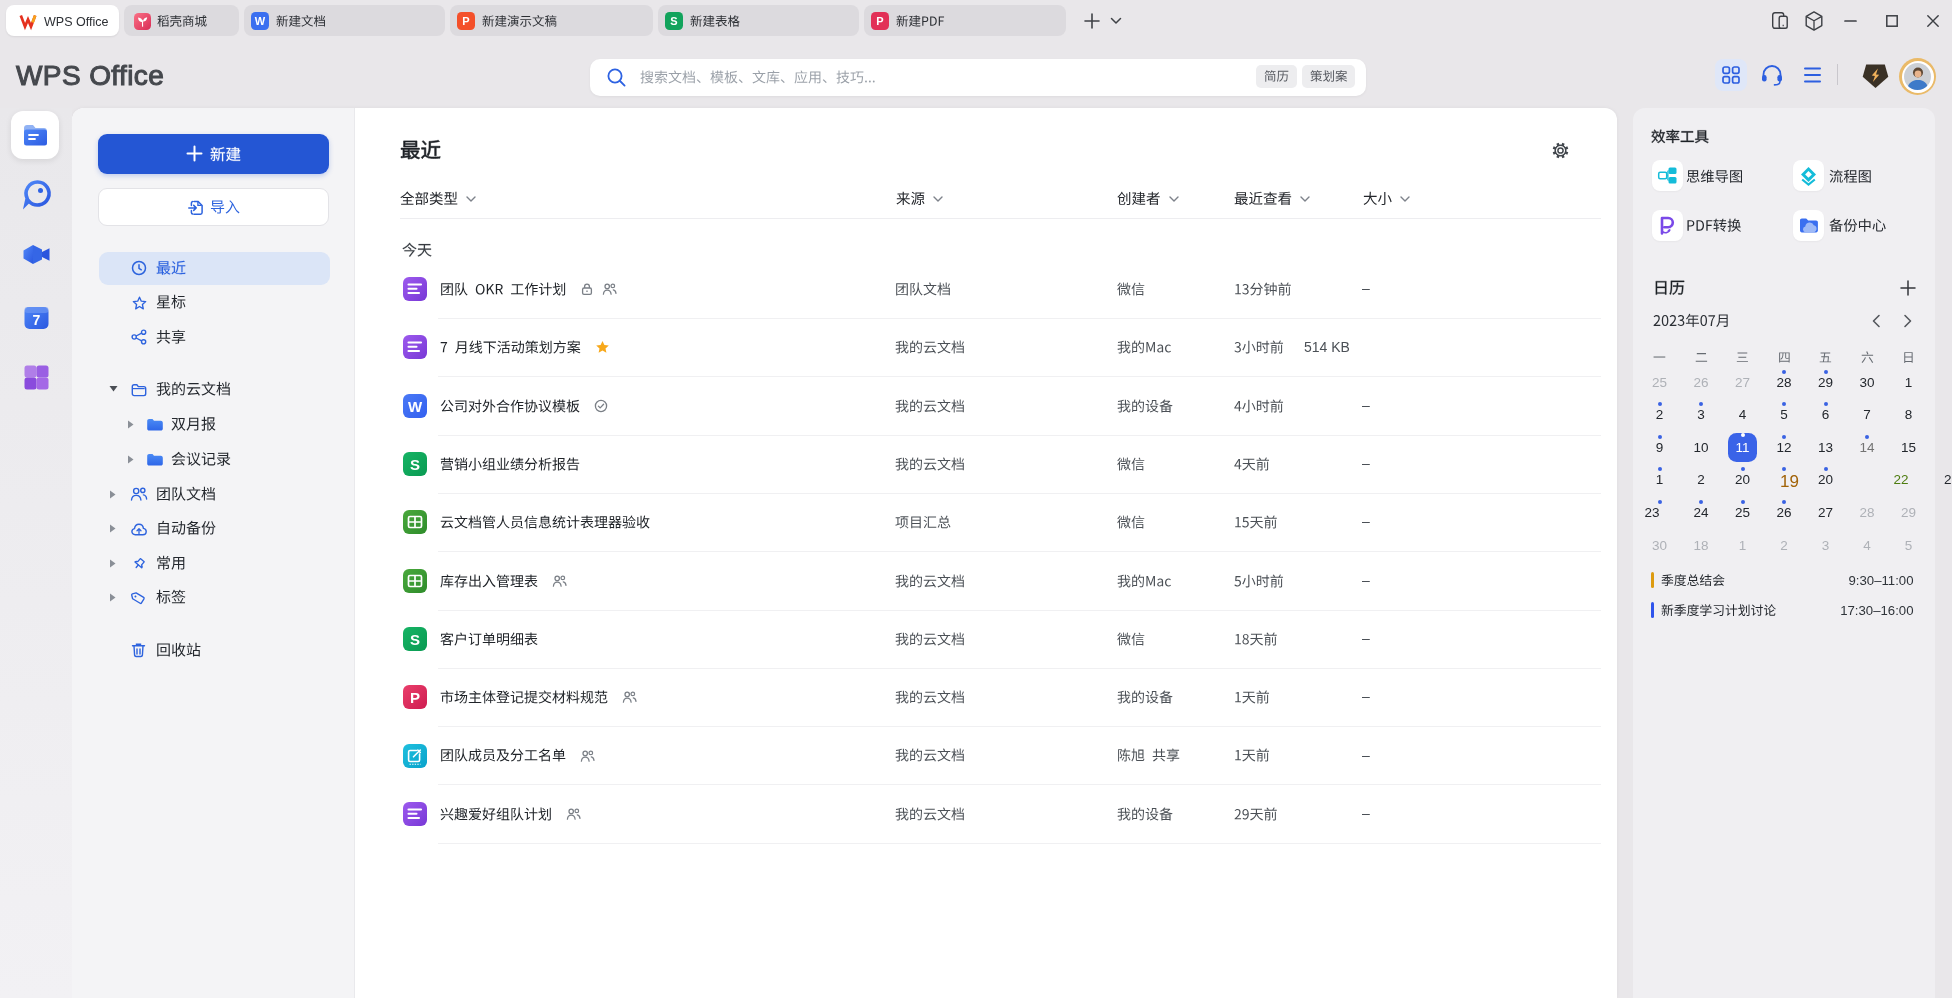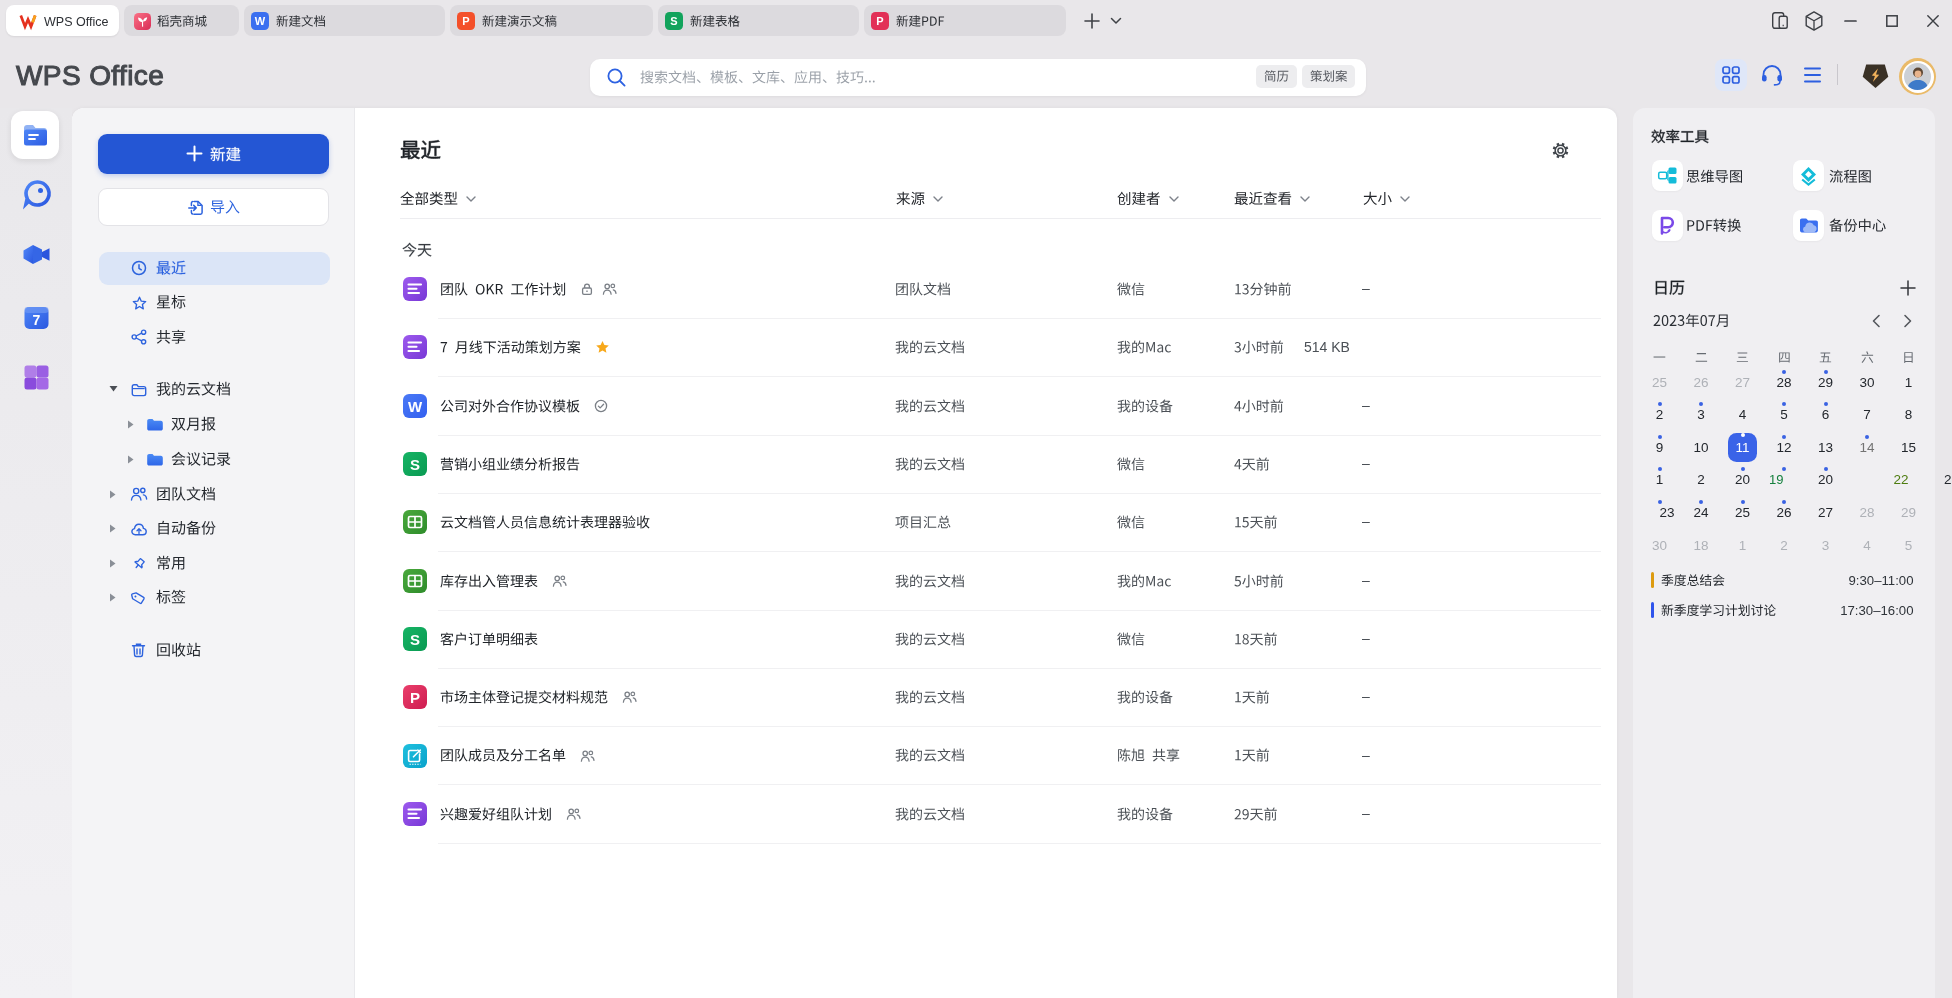--- a/index.html
+++ b/index.html
@@ -709,27 +709,27 @@
 <div style="position:absolute;left:1782.0px;top:434.8px;width:4px;height:4px;border-radius:50%;background:#3a62e3"></div>
 <span class="lt" style="left:1810.5px;top:439.8px;width:30px;text-align:center;font-size:13.5px;color:#23272d">13</span>
 <span class="lt" style="left:1852.0px;top:439.8px;width:30px;text-align:center;font-size:13.5px;color:#737373">14</span>
 <div style="position:absolute;left:1865.0px;top:434.8px;width:4px;height:4px;border-radius:50%;background:#3a62e3"></div>
 <span class="lt" style="left:1893.5px;top:439.8px;width:30px;text-align:center;font-size:13.5px;color:#23272d">15</span>
 <span class="lt" style="left:1644.5px;top:472.4px;width:30px;text-align:center;font-size:13.5px;color:#23272d">1</span>
 <div style="position:absolute;left:1657.5px;top:467.4px;width:4px;height:4px;border-radius:50%;background:#3a62e3"></div>
 <span class="lt" style="left:1686.0px;top:472.4px;width:30px;text-align:center;font-size:13.5px;color:#23272d">2</span>
 <span class="lt" style="left:1727.5px;top:472.4px;width:30px;text-align:center;font-size:13.5px;color:#23272d">20</span>
 <div style="position:absolute;left:1740.5px;top:467.4px;width:4px;height:4px;border-radius:50%;background:#3a62e3"></div>
-<span class="lt" style="left:1769.0px;top:472.4px;width:30px;text-align:left;font-size:13px;color:#15803d">19</span>
+<span class="lt" style="left:1769.0px;top:472.4px;width:30px;text-align:right;font-size:17px;color:#a16207">19</span>
 <div style="position:absolute;left:1782.0px;top:467.4px;width:4px;height:4px;border-radius:50%;background:#3a62e3"></div>
 <span class="lt" style="left:1810.5px;top:472.4px;width:30px;text-align:center;font-size:13.5px;color:#23272d">20</span>
 <div style="position:absolute;left:1823.5px;top:467.4px;width:4px;height:4px;border-radius:50%;background:#3a62e3"></div>
 <span class="lt" style="left:1944px;top:472.4px;width:30px;text-align:left;font-size:13.5px;color:#23272d">21</span>
 <span class="lt" style="left:1893.5px;top:472.4px;width:30px;text-align:left;font-size:13.5px;color:#4d7c0f">22</span>
-<span class="lt" style="left:1644.5px;top:505.0px;width:30px;text-align:right;font-size:13.5px;color:#23272d">23</span>
+<span class="lt" style="left:1644.5px;top:505.0px;width:30px;text-align:left;font-size:13.5px;color:#23272d">23</span>
 <div style="position:absolute;left:1657.5px;top:500.0px;width:4px;height:4px;border-radius:50%;background:#3a62e3"></div>
 <span class="lt" style="left:1686.0px;top:505.0px;width:30px;text-align:center;font-size:13.5px;color:#23272d">24</span>
 <div style="position:absolute;left:1699.0px;top:500.0px;width:4px;height:4px;border-radius:50%;background:#3a62e3"></div>
 <span class="lt" style="left:1727.5px;top:505.0px;width:30px;text-align:center;font-size:13.5px;color:#23272d">25</span>
 <div style="position:absolute;left:1740.5px;top:500.0px;width:4px;height:4px;border-radius:50%;background:#3a62e3"></div>
 <span class="lt" style="left:1769.0px;top:505.0px;width:30px;text-align:center;font-size:13.5px;color:#23272d">26</span>
 <div style="position:absolute;left:1782.0px;top:500.0px;width:4px;height:4px;border-radius:50%;background:#3a62e3"></div>
 <span class="lt" style="left:1810.5px;top:505.0px;width:30px;text-align:center;font-size:13.5px;color:#23272d">27</span>
 <span class="lt" style="left:1852.0px;top:505.0px;width:30px;text-align:center;font-size:13.5px;color:#aeb1b7">28</span>
 <span class="lt" style="left:1893.5px;top:505.0px;width:30px;text-align:center;font-size:13.5px;color:#aeb1b7">29</span>

